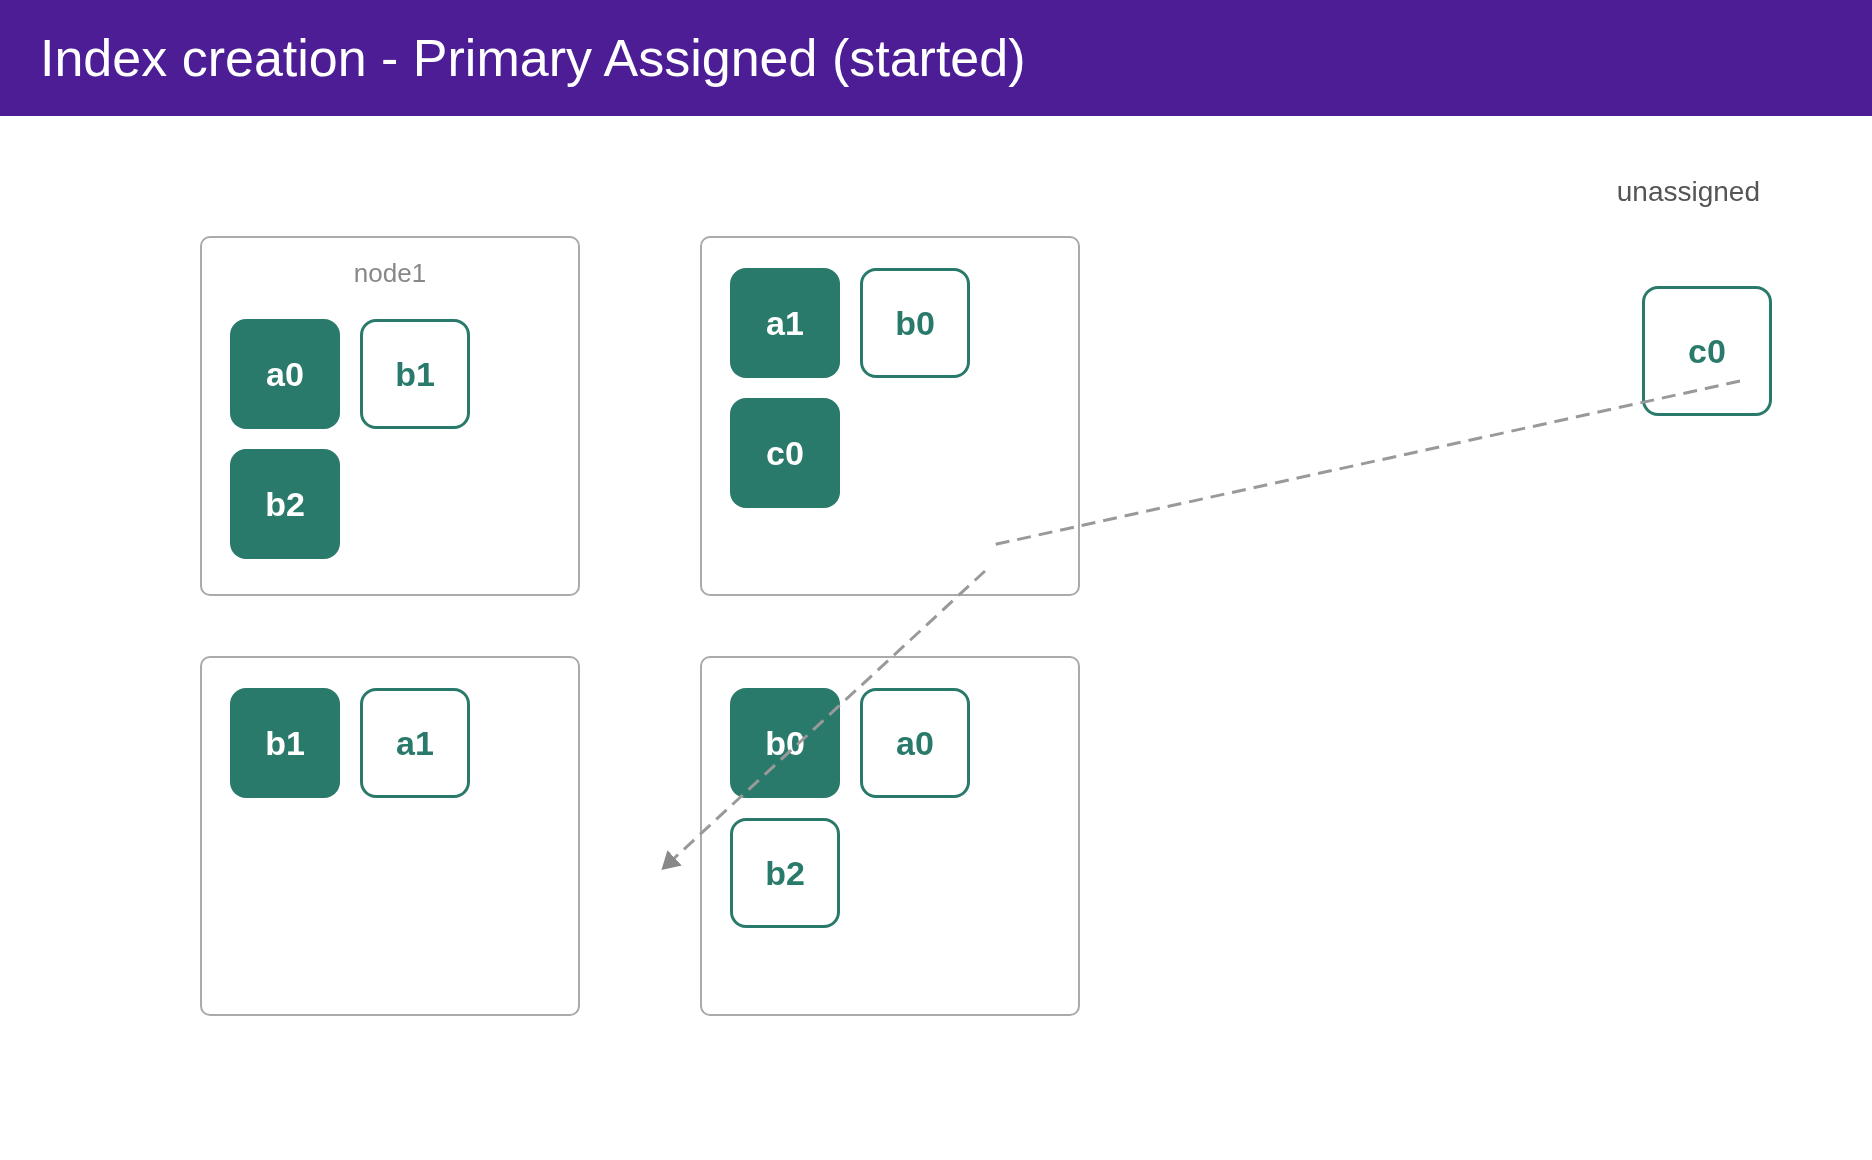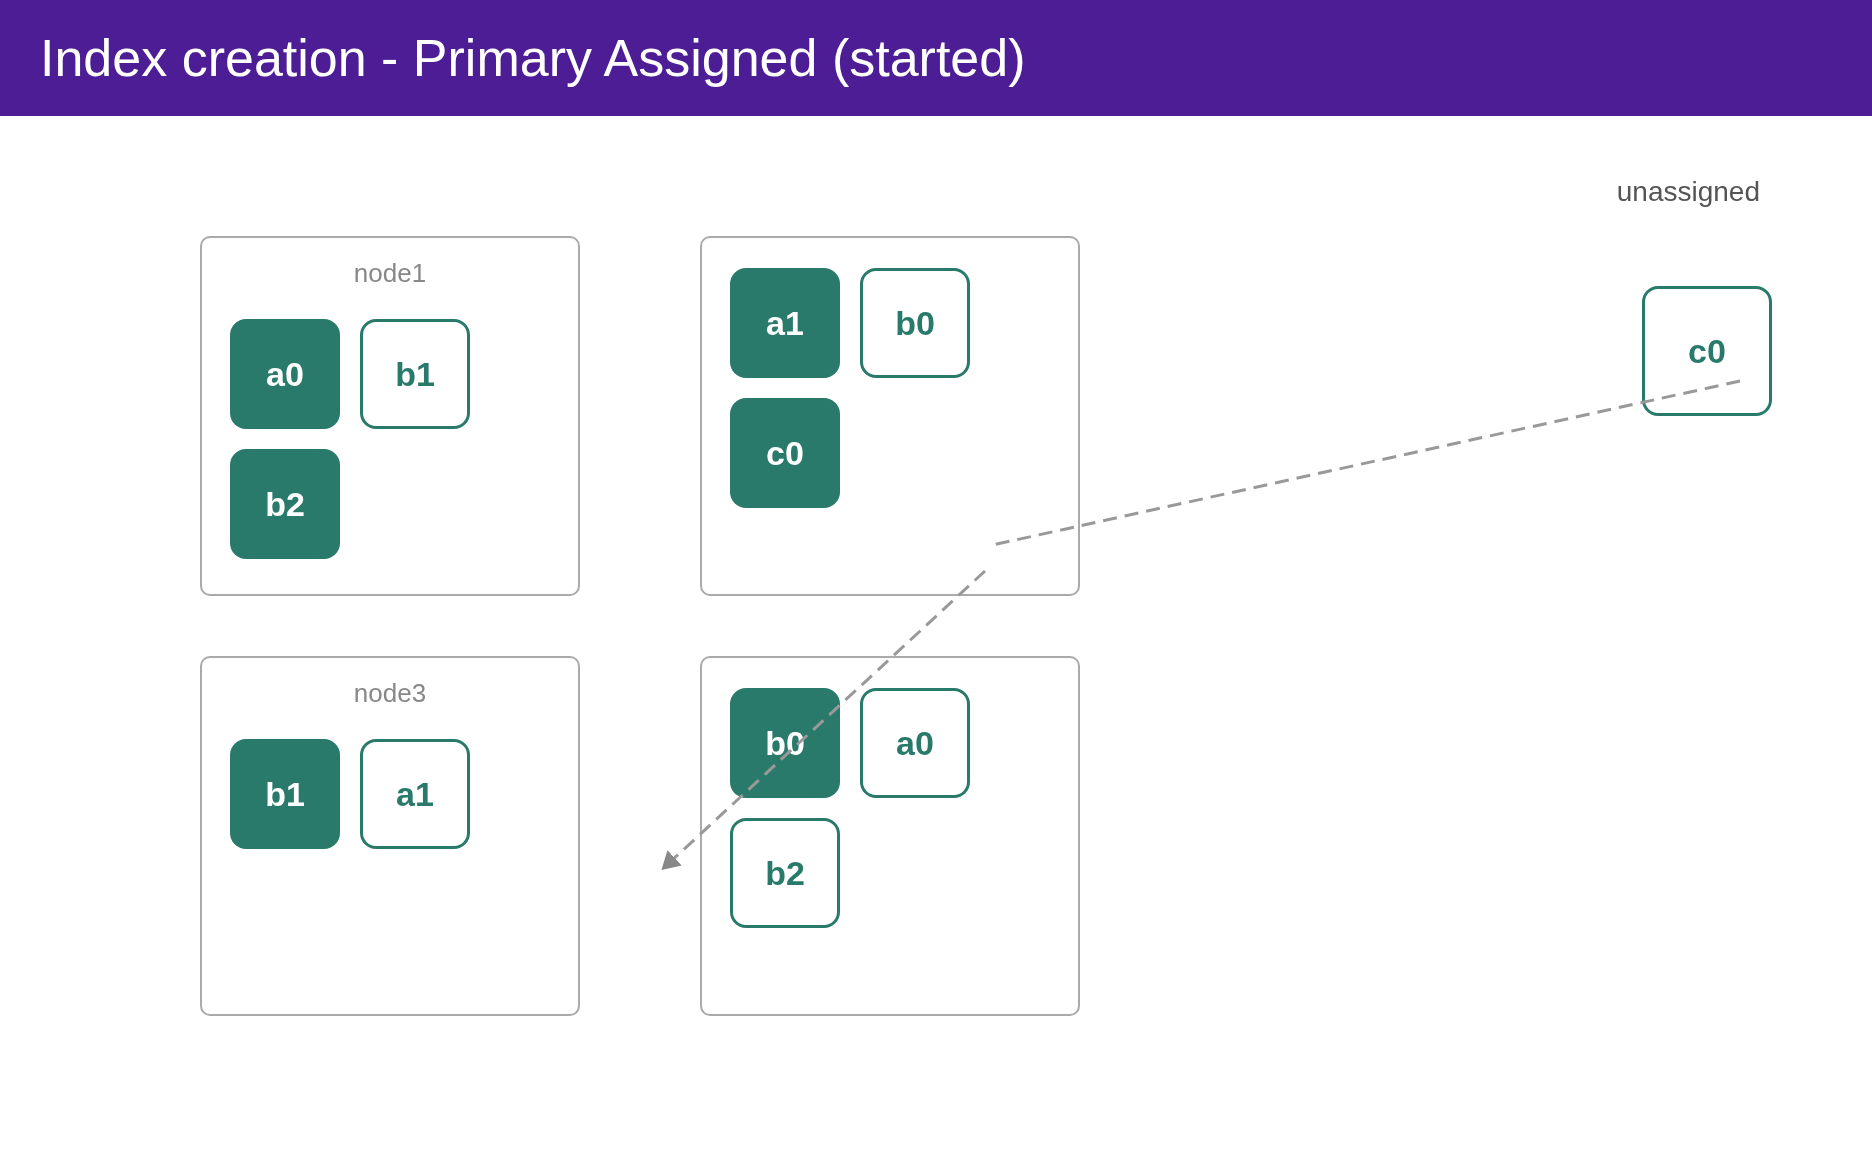--- a/index.html
+++ b/index.html
@@ -152,21 +152,20 @@
 
     <div class="node-box">
       <div class="shards-container">
         <div class="shard primary">a1</div>
         <div class="shard replica">b0</div>
         <div class="shard primary">c0</div>
       </div>
     </div>
 
     <div class="node-box">
-      <div class="node-label">node3</div>
       <div class="shards-container">
         <div class="shard primary">b1</div>
         <div class="shard replica">a1</div>
       </div>
     </div>
 
     <div class="node-box">
       <div class="shards-container">
         <div class="shard primary">b0</div>
         <div class="shard replica">a0</div>

